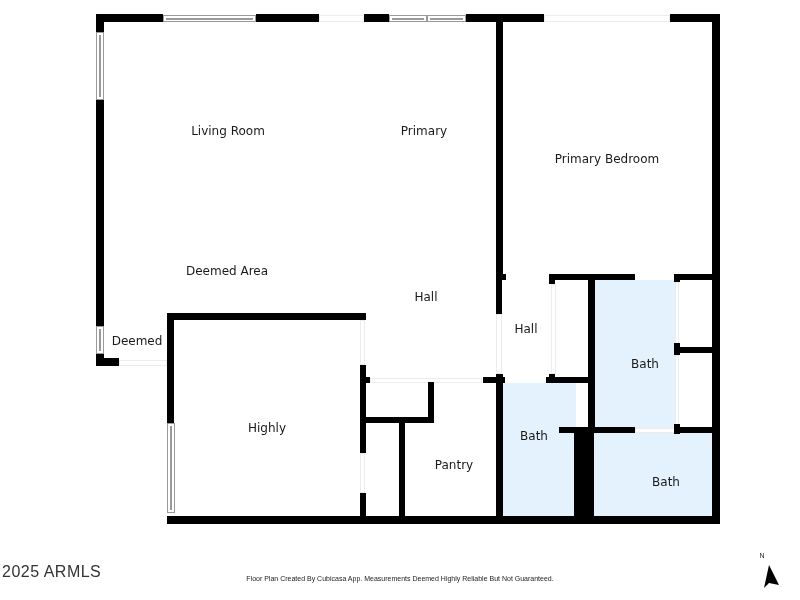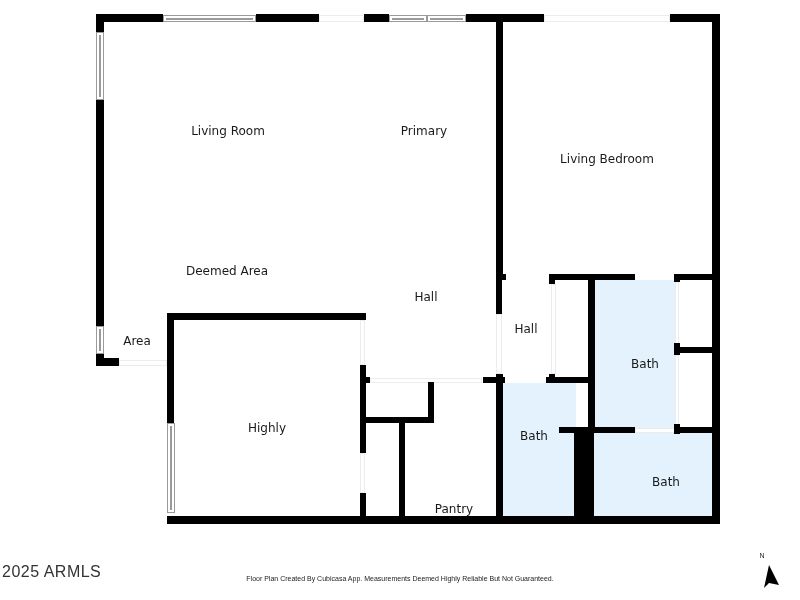--- a/index.html
+++ b/index.html
@@ -92,27 +92,27 @@
   <div class="gap" style="left:667px;top:355px;width:4px;height:70px;"></div>
   <div class="w" style="left:666px;top:424px;width:6px;height:10px;"></div>
 
   <div class="w" style="left:551px;top:427px;width:76px;height:6px;"></div>
   <div class="gap" style="left:627px;top:428px;width:40px;height:5px;"></div>
   <div class="w" style="left:666px;top:427px;width:42px;height:6px;"></div>
   <div class="w" style="left:566px;top:427px;width:20px;height:91px;"></div>
 
   <div class="lbl" style="left:220px;top:131px;">Living Room</div>
   <div class="lbl" style="left:416px;top:131px;">Primary</div>
-  <div class="lbl" style="left:599px;top:159px;">Living Bedroom</div>
+  <div class="lbl" style="left:599px;top:159px;">Primary Bedroom</div>
   <div class="lbl" style="left:219px;top:271px;">Deemed Area</div>
   <div class="lbl" style="left:418px;top:297px;">Hall</div>
   <div class="lbl" style="left:518px;top:329px;">Hall</div>
-  <div class="lbl" style="left:129px;top:341px;">Area</div>
+  <div class="lbl" style="left:129px;top:341px;">Deemed</div>
   <div class="lbl" style="left:259px;top:428px;">Highly</div>
-  <div class="lbl" style="left:446px;top:465px;margin-top:44px;">Pantry</div>
+  <div class="lbl" style="left:446px;top:465px;">Pantry</div>
   <div class="lbl" style="left:637px;top:364px;">Bath</div>
   <div class="lbl" style="left:526px;top:436px;">Bath</div>
   <div class="lbl" style="left:658px;top:482px;">Bath</div>
 </div>
 
 <div class="copy">2025 ARMLS</div>
 <div class="disc">Floor Plan Created By Cubicasa App. Measurements Deemed Highly Reliable But Not Guaranteed.</div>
 
 <div class="north">
   <div class="north-letter">N</div>

